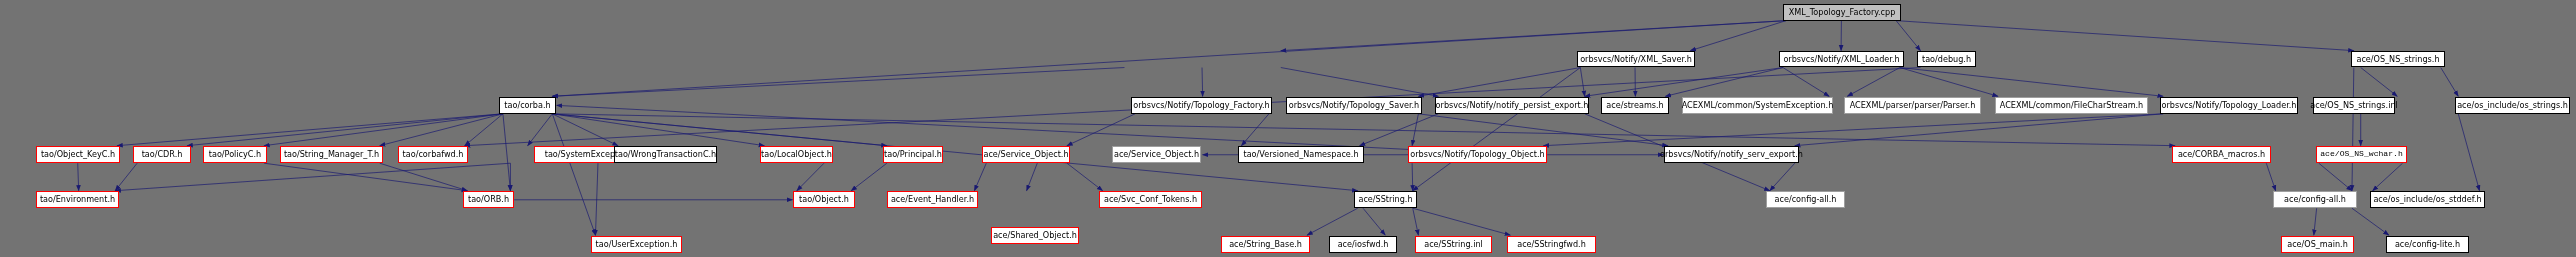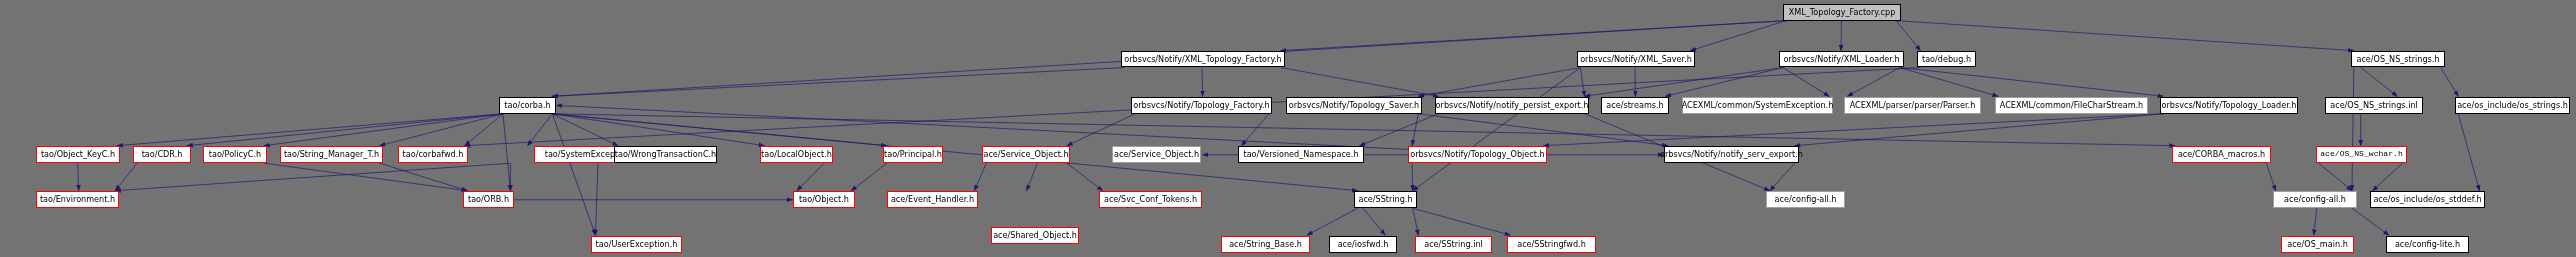--- a/index.html
+++ b/index.html
@@ -100,35 +100,34 @@
       <line x1="3841" y1="261" x2="3793" y2="305" marker-end="url(#arrow)"></line>
       <line x1="2170" y1="333" x2="2089" y2="376" marker-end="url(#arrow)"></line>
       <line x1="2178.5" y1="333" x2="2214" y2="376" marker-end="url(#arrow)"></line>
       <line x1="2258" y1="333" x2="2267" y2="376" marker-end="url(#arrow)"></line>
       <line x1="2258" y1="333" x2="2414" y2="376" marker-end="url(#arrow)"></line>
       <line x1="3703.5" y1="333" x2="3699" y2="376" marker-end="url(#arrow)"></line>
       <line x1="3760" y1="333" x2="3819" y2="376" marker-end="url(#arrow)"></line>
     </svg>
 
 <div class="node title" style="left: 1783px; top: 3.8px; width: 118px; height: 17px;">XML_Topology_Factory.cpp</div>
-    <div class="node default" style="left: 1121px; top: 51px; width: 164px; height: 16.3px;">orbsvcs/Notify/XML_Topology_Factory.h</div>
     <div class="node default" style="left: 1577px; top: 51px; width: 118px; height: 16.3px;">orbsvcs/Notify/XML_Saver.h</div>
     <div class="node default" style="left: 1779px; top: 51px; width: 125px; height: 16.3px;">orbsvcs/Notify/XML_Loader.h</div>
     <div class="node default" style="left: 1917px; top: 51px; width: 59px; height: 16.3px;">tao/debug.h</div>
     <div class="node default" style="left: 2351px; top: 51px; width: 94px; height: 16.3px;">ace/OS_NS_strings.h</div>
     <div class="node default" style="left: 499px; top: 97px; width: 57px; height: 17px;">tao/corba.h</div>
     <div class="node default" style="left: 1131px; top: 97px; width: 141px; height: 17px;">orbsvcs/Notify/Topology_Factory.h</div>
     <div class="node default" style="left: 1286px; top: 97px; width: 136px; height: 17px;">orbsvcs/Notify/Topology_Saver.h</div>
     <div class="node default" style="left: 1435px; top: 97px; width: 154px; height: 17px;">orbsvcs/Notify/notify_persist_export.h</div>
     <div class="node default" style="left: 1601px; top: 97px; width: 68px; height: 17px;">ace/streams.h</div>
     <div class="node external" style="left: 1682px; top: 97px; width: 151px; height: 17px;">ACEXML/common/SystemException.h</div>
     <div class="node external" style="left: 1844px; top: 97px; width: 137px; height: 17px;">ACEXML/parser/parser/Parser.h</div>
     <div class="node external" style="left: 1995px; top: 97px; width: 153px; height: 17px;">ACEXML/common/FileCharStream.h</div>
     <div class="node default" style="left: 2160px; top: 97px; width: 138px; height: 17px;">orbsvcs/Notify/Topology_Loader.h</div>
-    <div class="node default" style="left: 2313px; top: 97px; width: 98px; height: 17px; margin-left: 12px;">ace/OS_NS_strings.inl</div>
+    <div class="node default" style="left: 2313px; top: 97px; width: 82px; height: 17px;">ace/OS_NS_strings.inl</div>
     <div class="node default" style="left: 2455px; top: 97px; width: 115px; height: 17px;">ace/os_include/os_strings.h</div>
     <div class="node truncated" style="left: 36px; top: 146px; width: 84px; height: 17px;">tao/Object_KeyC.h</div>
     <div class="node truncated" style="left: 133px; top: 146px; width: 58px; height: 17px;">tao/CDR.h</div>
     <div class="node truncated" style="left: 203px; top: 146px; width: 64px; height: 17px;">tao/PolicyC.h</div>
     <div class="node truncated" style="left: 280px; top: 146px; width: 103px; height: 17px;">tao/String_Manager_T.h</div>
     <div class="node truncated" style="left: 398px; top: 146px; width: 70px; height: 17px;">tao/corbafwd.h</div>
     <div class="node truncated" style="left: 534px; top: 146px; width: 115px; height: 17px;">tao/SystemException.h</div>
     <div class="node default" style="left: 614px; top: 146px; width: 103px; height: 17px;">tao/WrongTransactionC.h</div>
     <div class="node truncated" style="left: 760px; top: 146px; width: 73px; height: 17px;">tao/LocalObject.h</div>
     <div class="node truncated" style="left: 883px; top: 146px; width: 60px; height: 17px;">tao/Principal.h</div>

